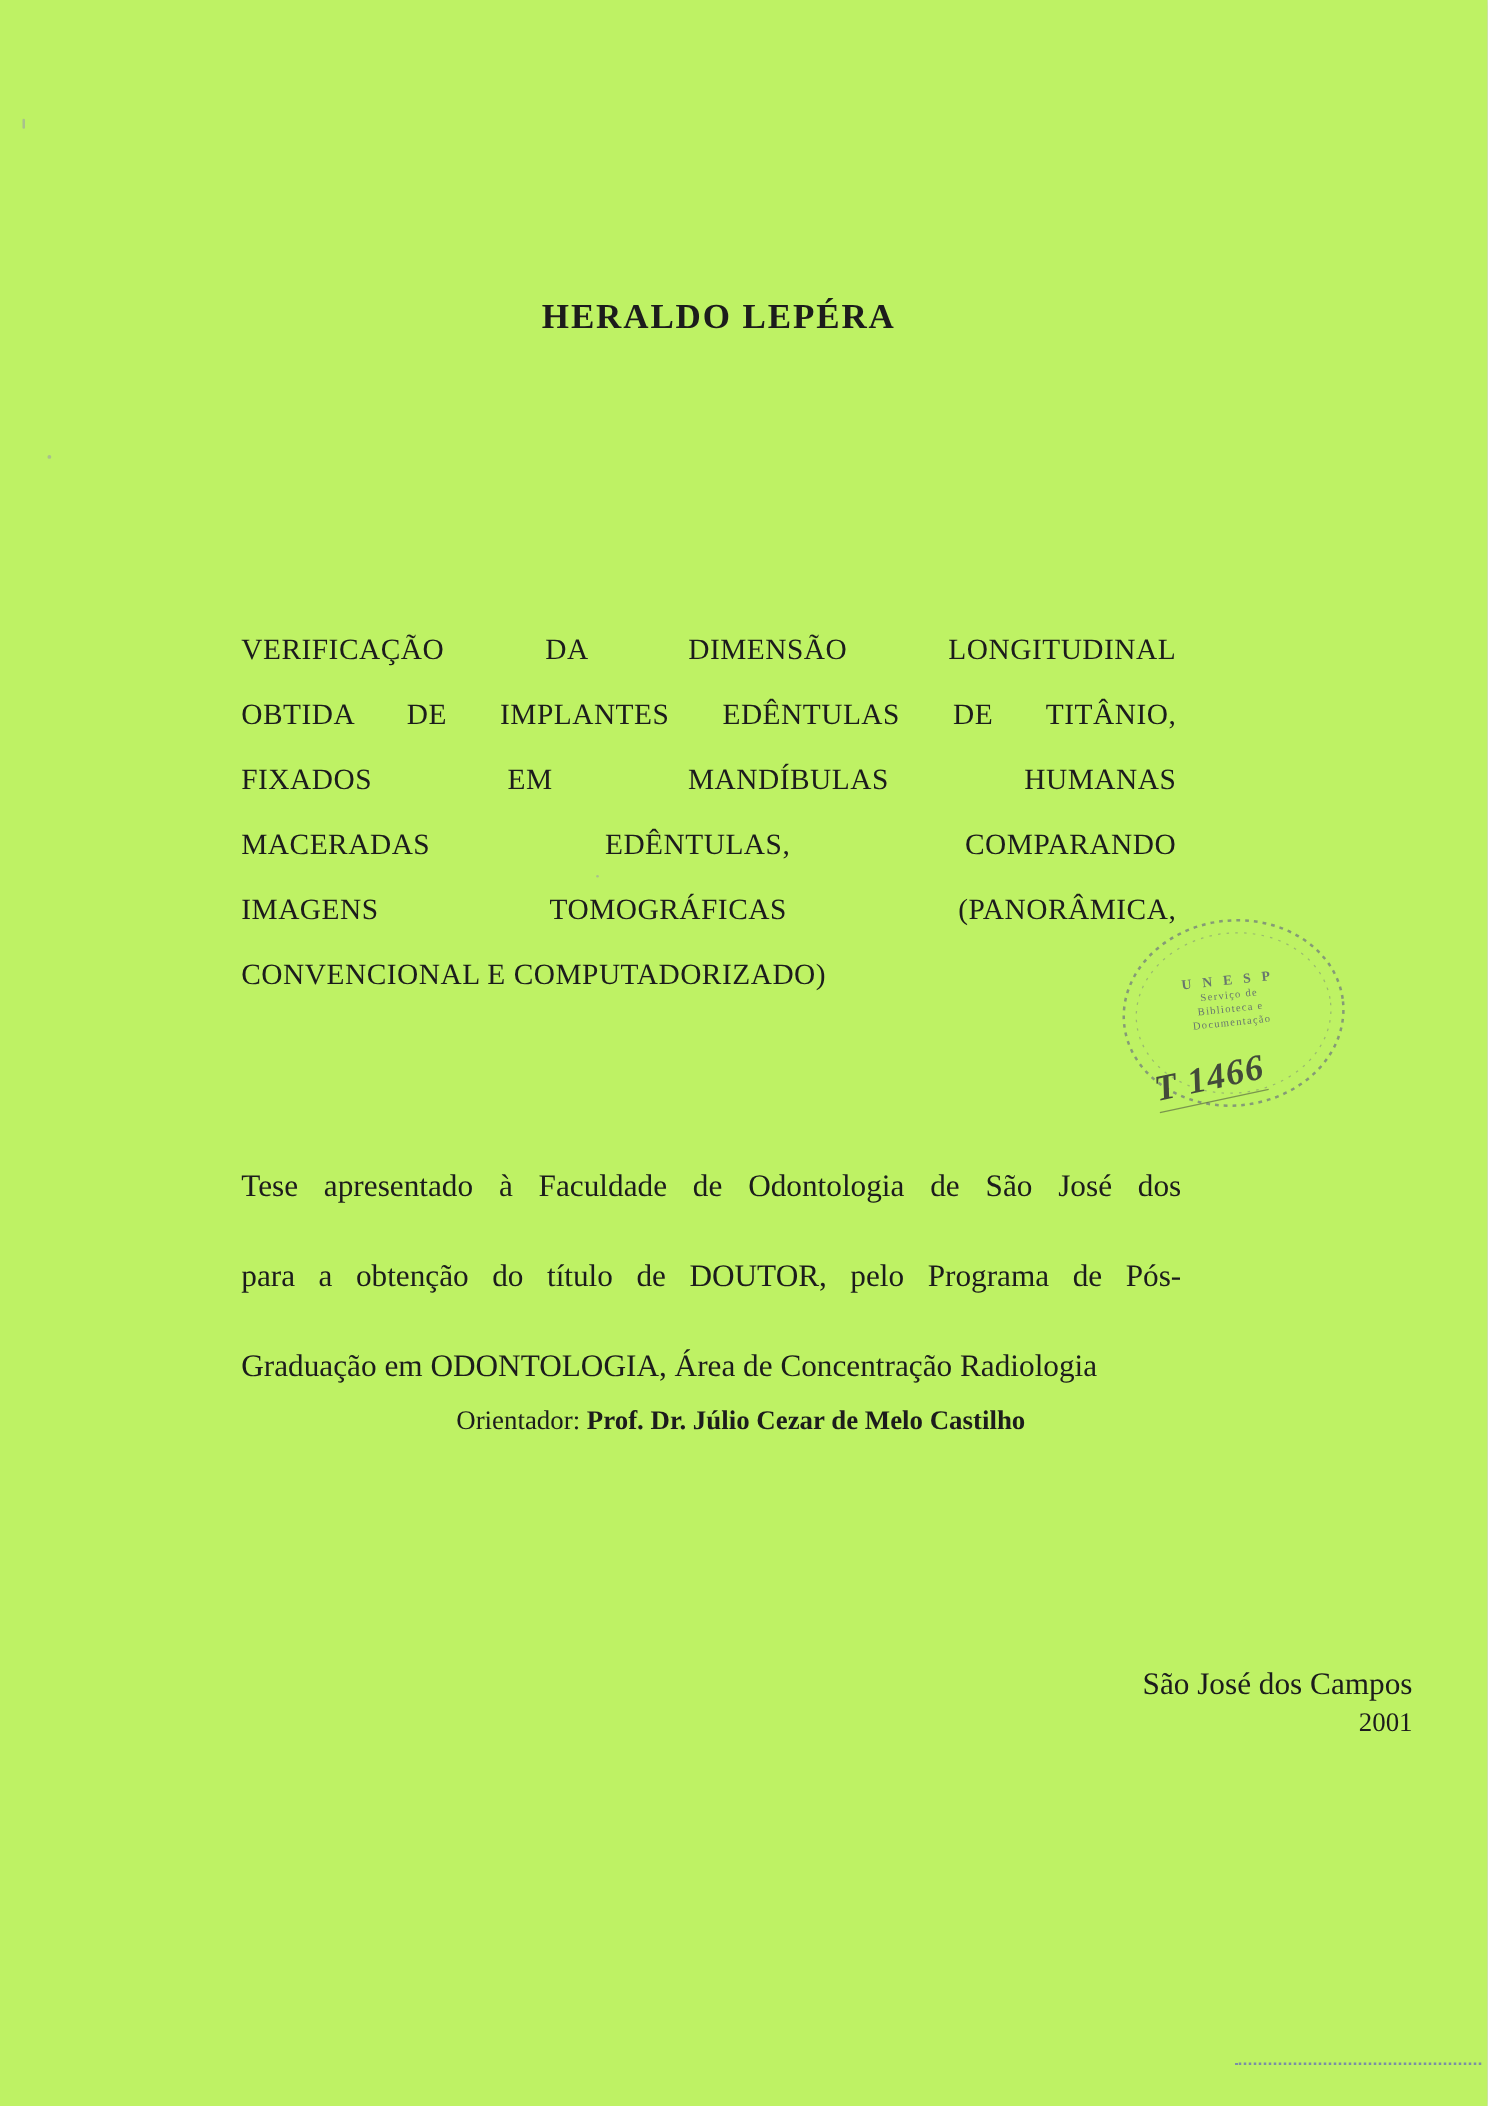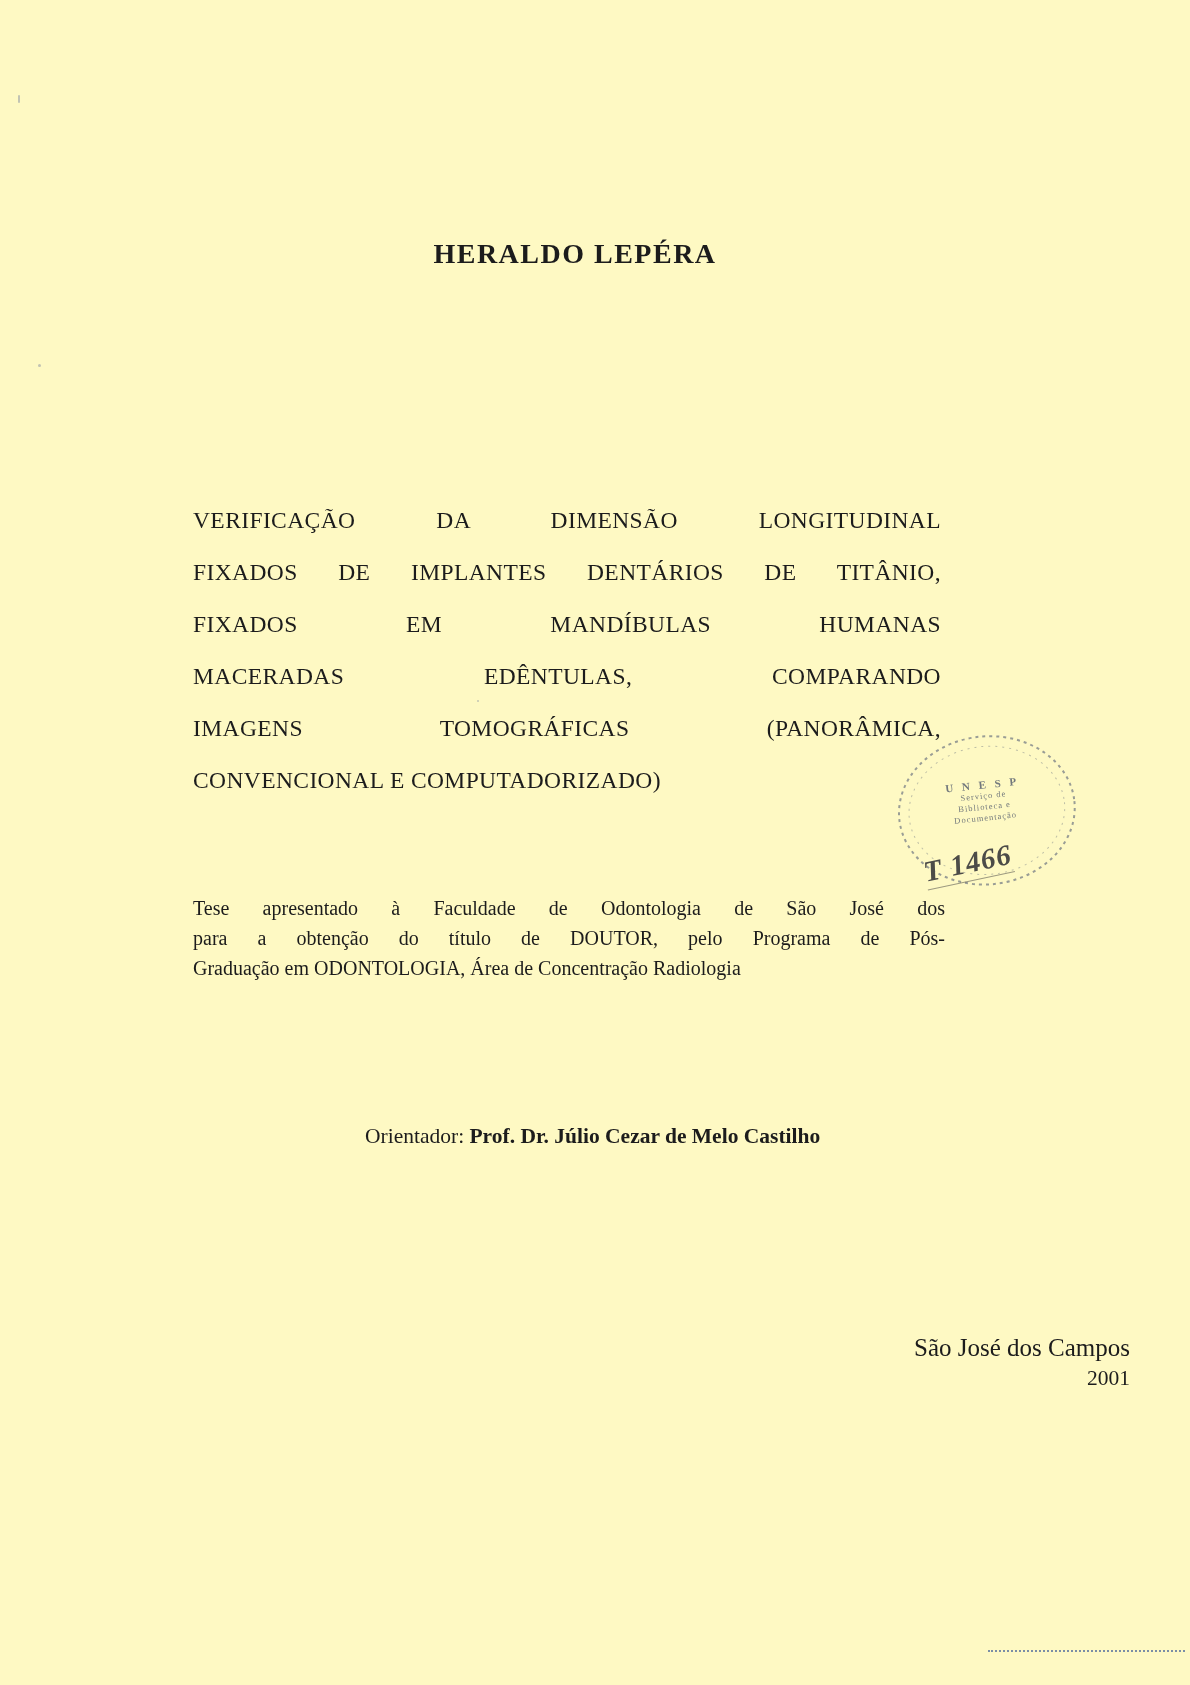--- a/index.html
+++ b/index.html
@@ -1,20 +1,20 @@
 <!DOCTYPE html>
 <html><head>
 <meta charset="utf-8">
 <style>
   html,body{margin:0;padding:0;background:#e8e8e8;}
   .page{
     position:relative;
     width:1190px;height:1685px;
     margin:0 auto;
-    background:#fef9c3;
+    background:#bef264;
     font-family:"Liberation Serif","DejaVu Serif",serif;
     color:#1c1c1c;
     overflow:hidden;
     box-shadow:0 0 6px rgba(0,0,0,.25);
   }
   .author{
     position:absolute;top:238px;left:0;width:1150px;
     text-align:center;
     font-size:28px;font-weight:bold;letter-spacing:1.5px;
     margin:0;
@@ -24,21 +24,21 @@
   }
   .title-line{
     font-size:23.5px;font-weight:normal;letter-spacing:.4px;
     line-height:52px;white-space:normal;
   }
   .just{text-align:justify;text-align-last:justify;}
   .abstract{
     position:absolute;top:893px;left:193px;width:752px;
   }
   .abstract-line{
-    font-size:20px;line-height:30px;
+    font-size:25px;line-height:30px;margin-top:42px;
   }
   .advisor{
     position:absolute;top:1124px;left:365px;
     font-size:21.5px;
   }
   .advisor .bold{font-weight:bold;text-align:center;}
   .city{
     position:absolute;top:1334px;left:0;width:1130px;
     text-align:right;font-size:25px;
   }
@@ -82,21 +82,21 @@
 </style>
 </head>
 <body>
 
 <div class="page">
 
   <h1 class="author">HERALDO LEPÉRA</h1>
 
   <div class="title">
     <div class="title-line just">VERIFICAÇÃO DA DIMENSÃO LONGITUDINAL</div>
-    <div class="title-line just">FIXADOS DE IMPLANTES DENTÁRIOS DE TITÂNIO,</div>
+    <div class="title-line just">OBTIDA DE IMPLANTES EDÊNTULAS DE TITÂNIO,</div>
     <div class="title-line just">FIXADOS EM MANDÍBULAS HUMANAS</div>
     <div class="title-line just">MACERADAS EDÊNTULAS, COMPARANDO</div>
     <div class="title-line just">IMAGENS TOMOGRÁFICAS (PANORÂMICA,</div>
     <div class="title-line">CONVENCIONAL E COMPUTADORIZADO)</div>
   </div>
 
   <div class="stamp">
     <svg width="196" height="190" viewBox="0 0 196 190">
       <ellipse cx="95" cy="84" rx="88" ry="74" fill="none" stroke="#6a7280" stroke-width="2" stroke-dasharray="3 4" opacity="0.8"></ellipse>
       <ellipse cx="95" cy="84" rx="78" ry="64" fill="none" stroke="#6a7280" stroke-width="1" stroke-dasharray="2 5" opacity="0.5"></ellipse>

